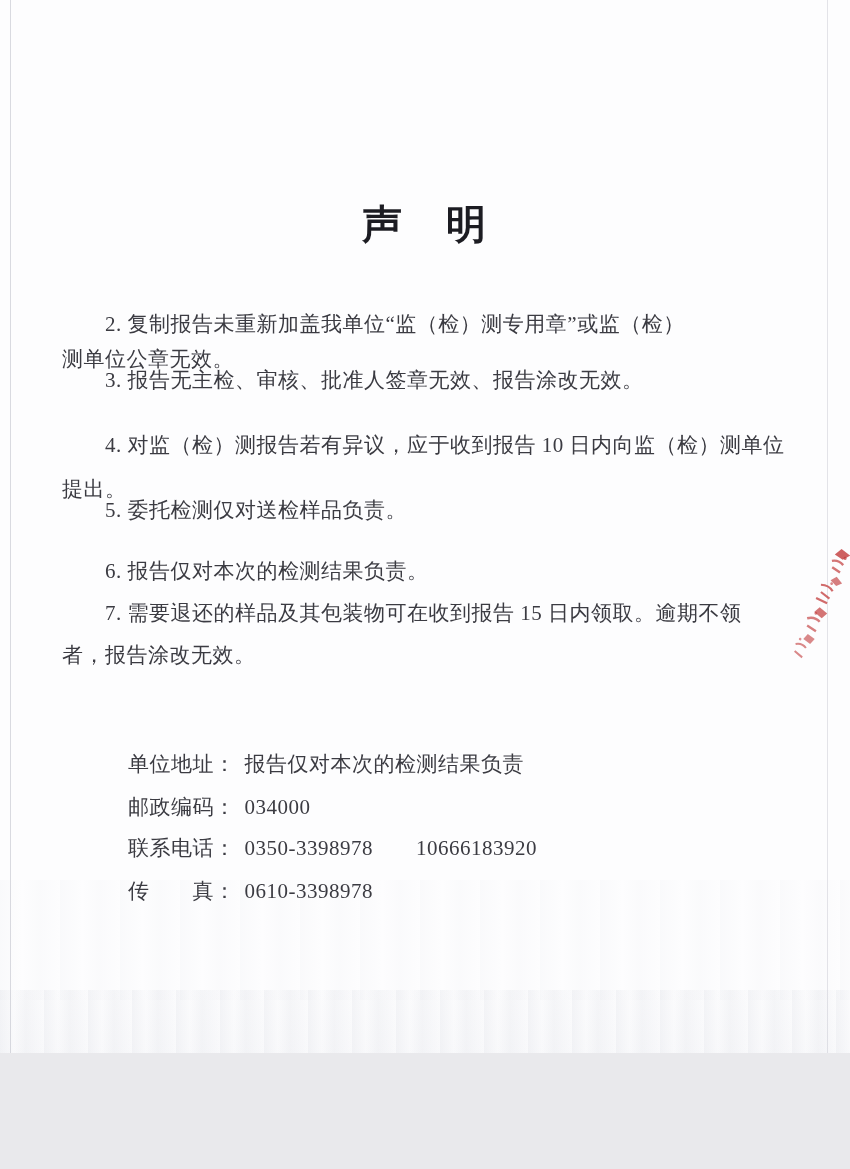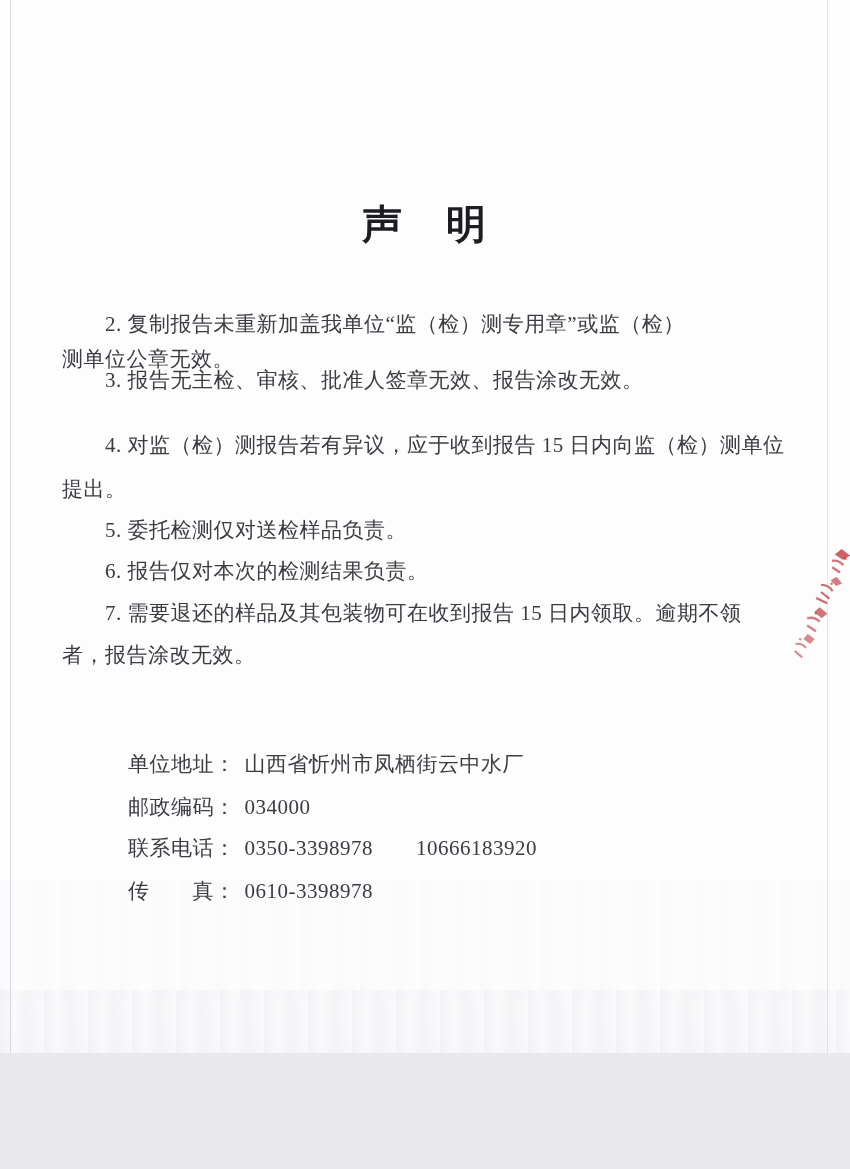--- a/index.html
+++ b/index.html
@@ -106,29 +106,29 @@
   <div class="edge-line-left"></div>
   <div class="edge-line-right"></div>
   <div class="scan-noise-mid"></div>
   <div class="scan-noise-bottom"></div>
 
   <div class="doc-title">声　明</div>
 
   <div class="bl indent" style="top:311px">2. 复制报告未重新加盖我单位“监（检）测专用章”或监（检）</div>
   <div class="bl flush" style="top:346px">测单位公章无效。</div>
   <div class="bl indent" style="top:367px">3. 报告无主检、审核、批准人签章无效、报告涂改无效。</div>
-  <div class="bl indent" style="top:432px">4. 对监（检）测报告若有异议，应于收到报告 15 日内向监（检）测单位</div>
+  <div class="bl indent" style="top:432px">4. 对监（检）测报告若有异议，应于收到报告 10 日内向监（检）测单位</div>
   <div class="bl flush" style="top:476px">提出。</div>
-  <div class="bl indent" style="top:517px">5. 委托检测仅对送检样品负责。</div>
+  <div class="bl indent" style="top:497px">5. 委托检测仅对送检样品负责。</div>
   <div class="bl indent" style="top:558px">6. 报告仅对本次的检测结果负责。</div>
   <div class="bl indent" style="top:600px">7. 需要退还的样品及其包装物可在收到报告 15 日内领取。逾期不领</div>
   <div class="bl flush" style="top:642px">者，报告涂改无效。</div>
 
   <div class="contact-row" style="top:724px">
-    <span class="label">单位地址：</span><span class="value">山西省忻州市凤栖街云中水厂</span>
+    <span class="label">单位地址：</span><span class="value">报告仅对本次的检测结果负责</span>
   </div>
   <div class="contact-row" style="top:767px">
     <span class="label">邮政编码：</span><span class="value">034000</span>
   </div>
   <div class="contact-row" style="top:808px">
     <span class="label">联系电话：</span><span class="value">0350-3398978　　10666183920</span>
   </div>
   <div class="contact-row" style="top:851px">
     <span class="label">传　　真：</span><span class="value">0610-3398978</span>
   </div>

